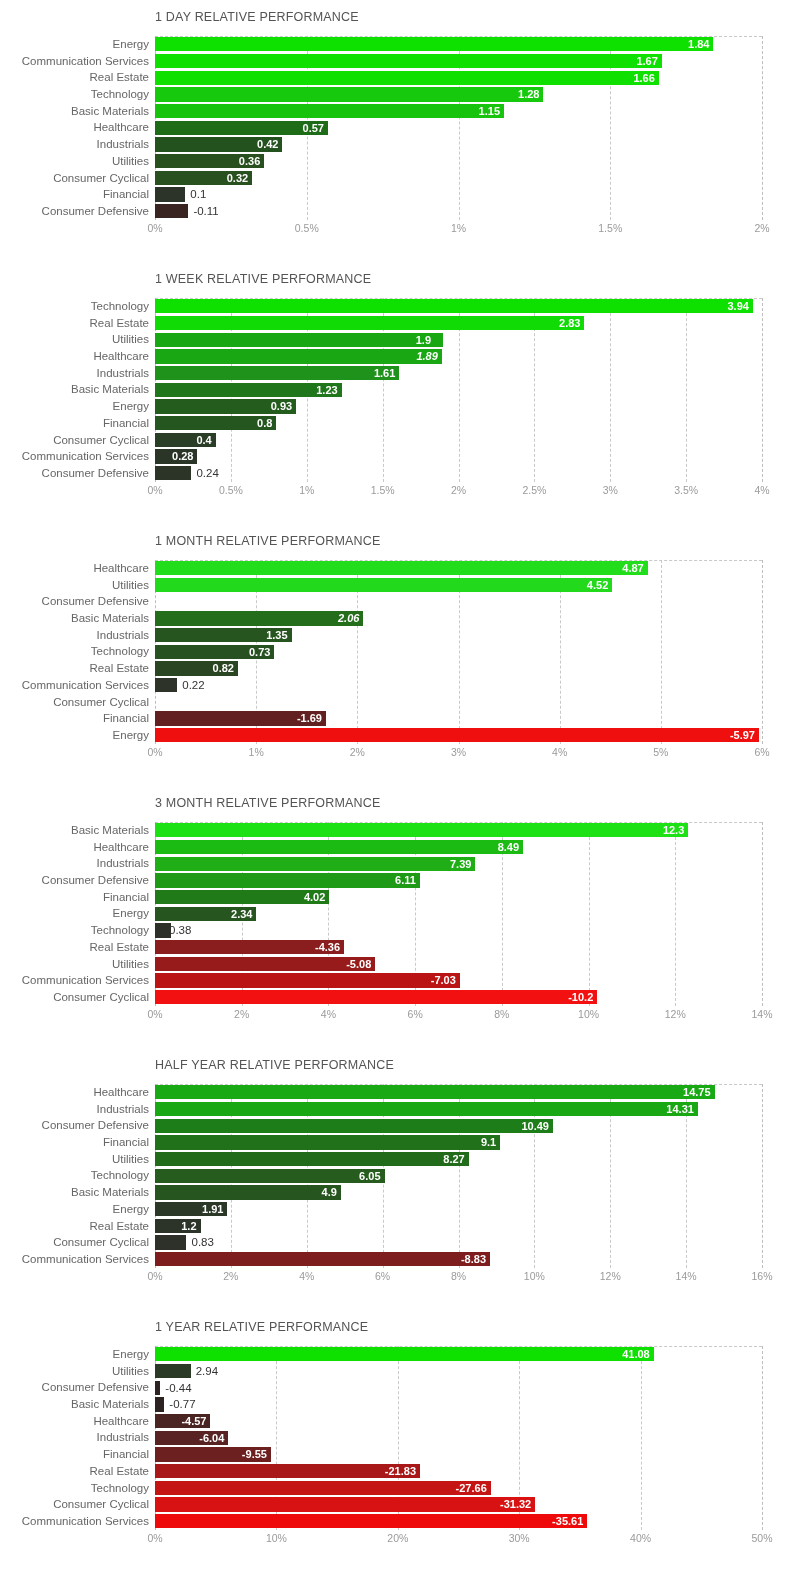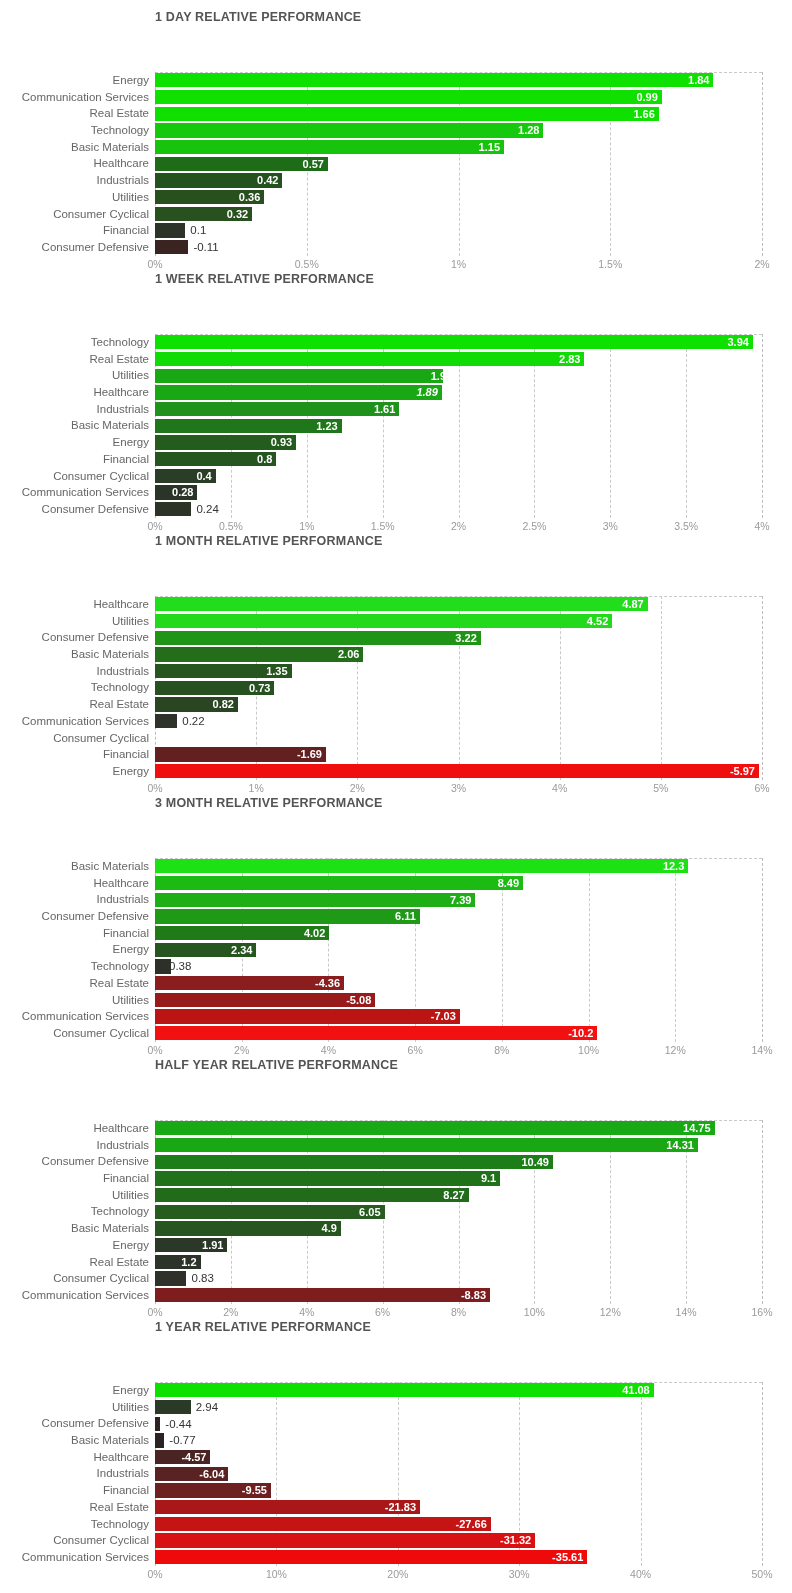--- a/index.html
+++ b/index.html
@@ -10,21 +10,21 @@
   }
   .page{width:792px;position:relative;}
 
   .panel{position:relative;width:792px;}
 
   .panel-title{
     position:absolute;
     left:155px;
     top:0px;
     font-size:12.5px;
-    font-weight:bold;
+    font-weight:normal;
     letter-spacing:0.2px;
     color:#545454;
     text-transform:uppercase;
     white-space:nowrap;
   }
 
   .plot{
     position:absolute;
     left:0px;
     right:0px;
@@ -47,21 +47,21 @@
     width:0;
     border-left:1px dashed #c9c9c9;
   }
   .gline.edge{border-left:1px dashed #bdbdbd;}
   .topline{
     position:absolute;
     left:0;right:0;top:0;height:0;
     border-top:1px dashed #c9c9c9;
   }
 
-  .rows{position:relative;margin-top:36px;}
+  .rows{position:relative;}
 
   .row{
     position:relative;
     height:16.7px;
   }
   .ylabel{
     position:absolute;
     right:auto;
     left:0;
     width:149px;
@@ -138,21 +138,21 @@
             <div class="ylabel">Energy</div>
             <div class="barzone">
               <div class="bar" style="width: 558.44px; background: rgb(14, 224, 0);"></div>
               <div class="vlabel inside" style="right: 52.56px;">1.84</div>
             </div>
           </div>
           <div class="row">
             <div class="ylabel">Communication Services</div>
             <div class="barzone">
               <div class="bar" style="width: 506.845px; background: rgb(15, 224, 0);"></div>
-              <div class="vlabel inside" style="right: 104.155px;">0.99</div>
+              <div class="vlabel inside" style="right: 104.155px;">1.67</div>
             </div>
           </div>
           <div class="row">
             <div class="ylabel">Real Estate</div>
             <div class="barzone">
               <div class="bar" style="width: 503.81px; background: rgb(15, 224, 0);"></div>
               <div class="vlabel inside" style="right: 107.19px;">1.66</div>
             </div>
           </div>
           <div class="row">
@@ -248,21 +248,21 @@
             <div class="ylabel">Real Estate</div>
             <div class="barzone">
               <div class="bar" style="width: 429.452px; background: rgb(16, 219, 5);"></div>
               <div class="vlabel inside" style="right: 181.548px;">2.83</div>
             </div>
           </div>
           <div class="row">
             <div class="ylabel">Utilities</div>
             <div class="barzone">
               <div class="bar" style="width: 288.325px; background: rgb(25, 168, 19);"></div>
-              <div class="vlabel inside" style="right: 316px;">1.9</div>
+              <div class="vlabel inside" style="right: 331px;">1.9</div>
             </div>
           </div>
           <div class="row">
             <div class="ylabel">Healthcare</div>
             <div class="barzone">
               <div class="bar" style="width: 286.808px; background: rgb(25, 167, 19);"></div>
               <div class="vlabel inside" style="right: 324.192px; font-style: italic;">1.89</div>
             </div>
           </div>
           <div class="row">
@@ -351,30 +351,26 @@
           </div>
           <div class="row">
             <div class="ylabel">Utilities</div>
             <div class="barzone">
               <div class="bar" style="width: 457.273px; background: rgb(35, 217, 28);"></div>
               <div class="vlabel inside" style="right: 153.727px;">4.52</div>
             </div>
           </div>
           <div class="row">
             <div class="ylabel">Consumer Defensive</div>
-            <div class="barzone">
-              <div class="bar" style="width: 325.757px; background: rgb(31, 148, 23);"></div>
-              <div class="vlabel inside" style="right: 285.243px;">3.22</div>
-            </div>
           </div>
           <div class="row">
             <div class="ylabel">Basic Materials</div>
             <div class="barzone">
               <div class="bar" style="width: 208.403px; background: rgb(35, 109, 27);"></div>
-              <div class="vlabel inside" style="right: 402.597px;">2.06</div>
+              <div class="vlabel inside" style="right: 402.597px; font-style: italic;">2.06</div>
             </div>
           </div>
           <div class="row">
             <div class="ylabel">Industrials</div>
             <div class="barzone">
               <div class="bar" style="width: 136.575px; background: rgb(39, 85, 31);"></div>
               <div class="vlabel inside" style="right: 474.425px;">1.35</div>
             </div>
           </div>
           <div class="row">

